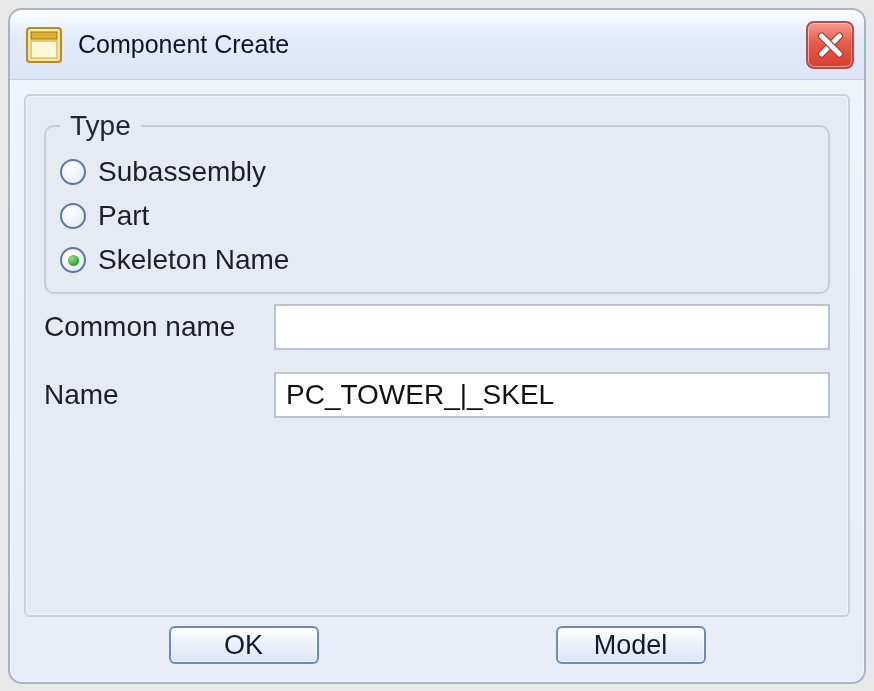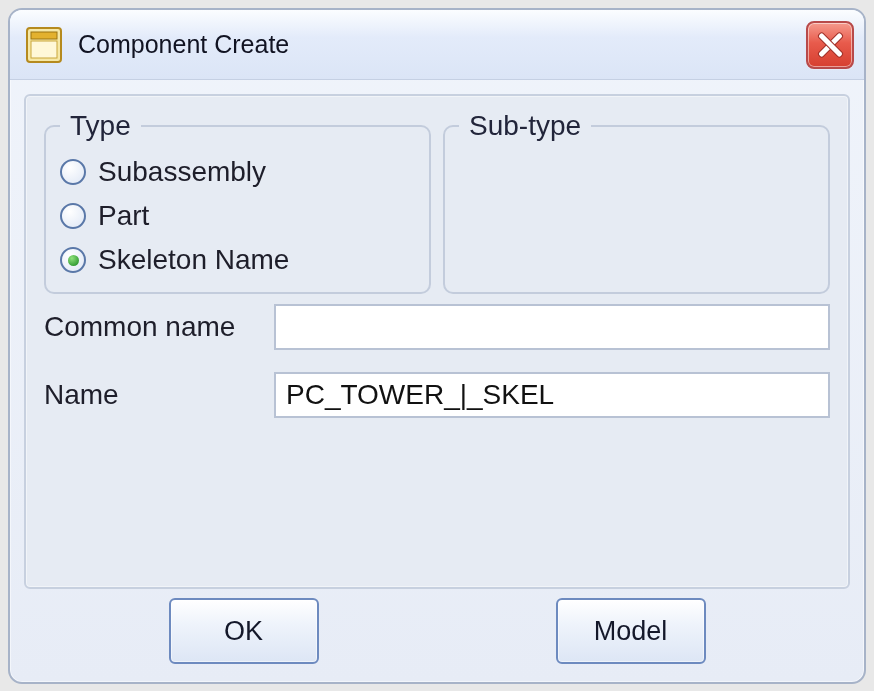--- a/index.html
+++ b/index.html
@@ -133,21 +133,21 @@
     }
 
     .button-row {
       flex:0 0 auto;
       display:flex;
       justify-content: space-around;
       padding: 6px 40px 18px 40px;
     }
     .btn {
       min-width: 150px;
-      height: 66px;
+      height: 38px;
       padding: 0 26px;
       border: 2.5px solid #6d8abf;
       border-radius: 6px;
       background: linear-gradient(180deg,#ffffff 0%, #eef3fb 40%, #dde6f5 100%);
       font-family: inherit;
       font-size: 27px;
       color:#14182a;
       cursor:pointer;
       box-shadow: inset 0 0 0 1px #ffffff80;
     }
@@ -186,23 +186,20 @@
           </div>
           <div class="radio-row">
             <span class="radio sel">
                 <span class="dot"></span>
               </span>
             <span class="radio-label">Skeleton Name</span>
           </div>
         </div>
       </fieldset>
 
-      <fieldset class="group">
-        <legend>Sub-type</legend>
-      </fieldset>
 
     </div>
 
     <div class="form-row" style="margin-top:-12px;">
       <div class="form-label">Common name</div>
       <input class="text-input" type="text" value="" style="">
     </div>
     <div class="form-row">
       <div class="form-label">Name</div>
       <input class="text-input" type="text" value="PC_TOWER_|_SKEL" style="">

